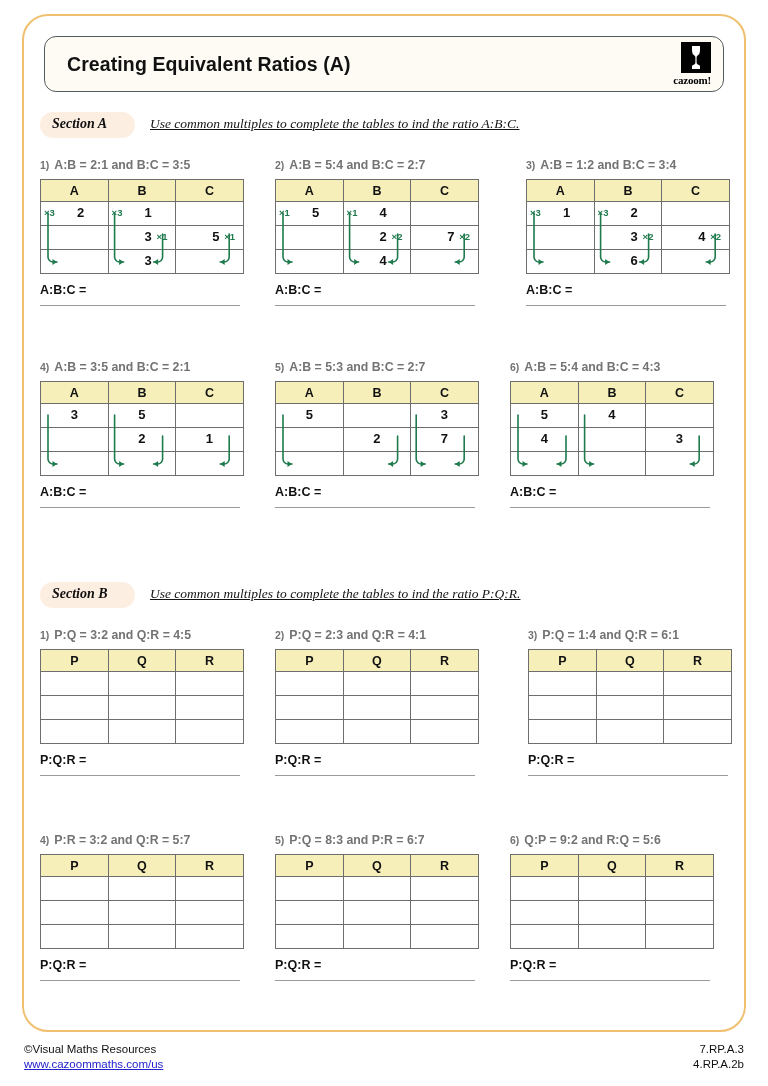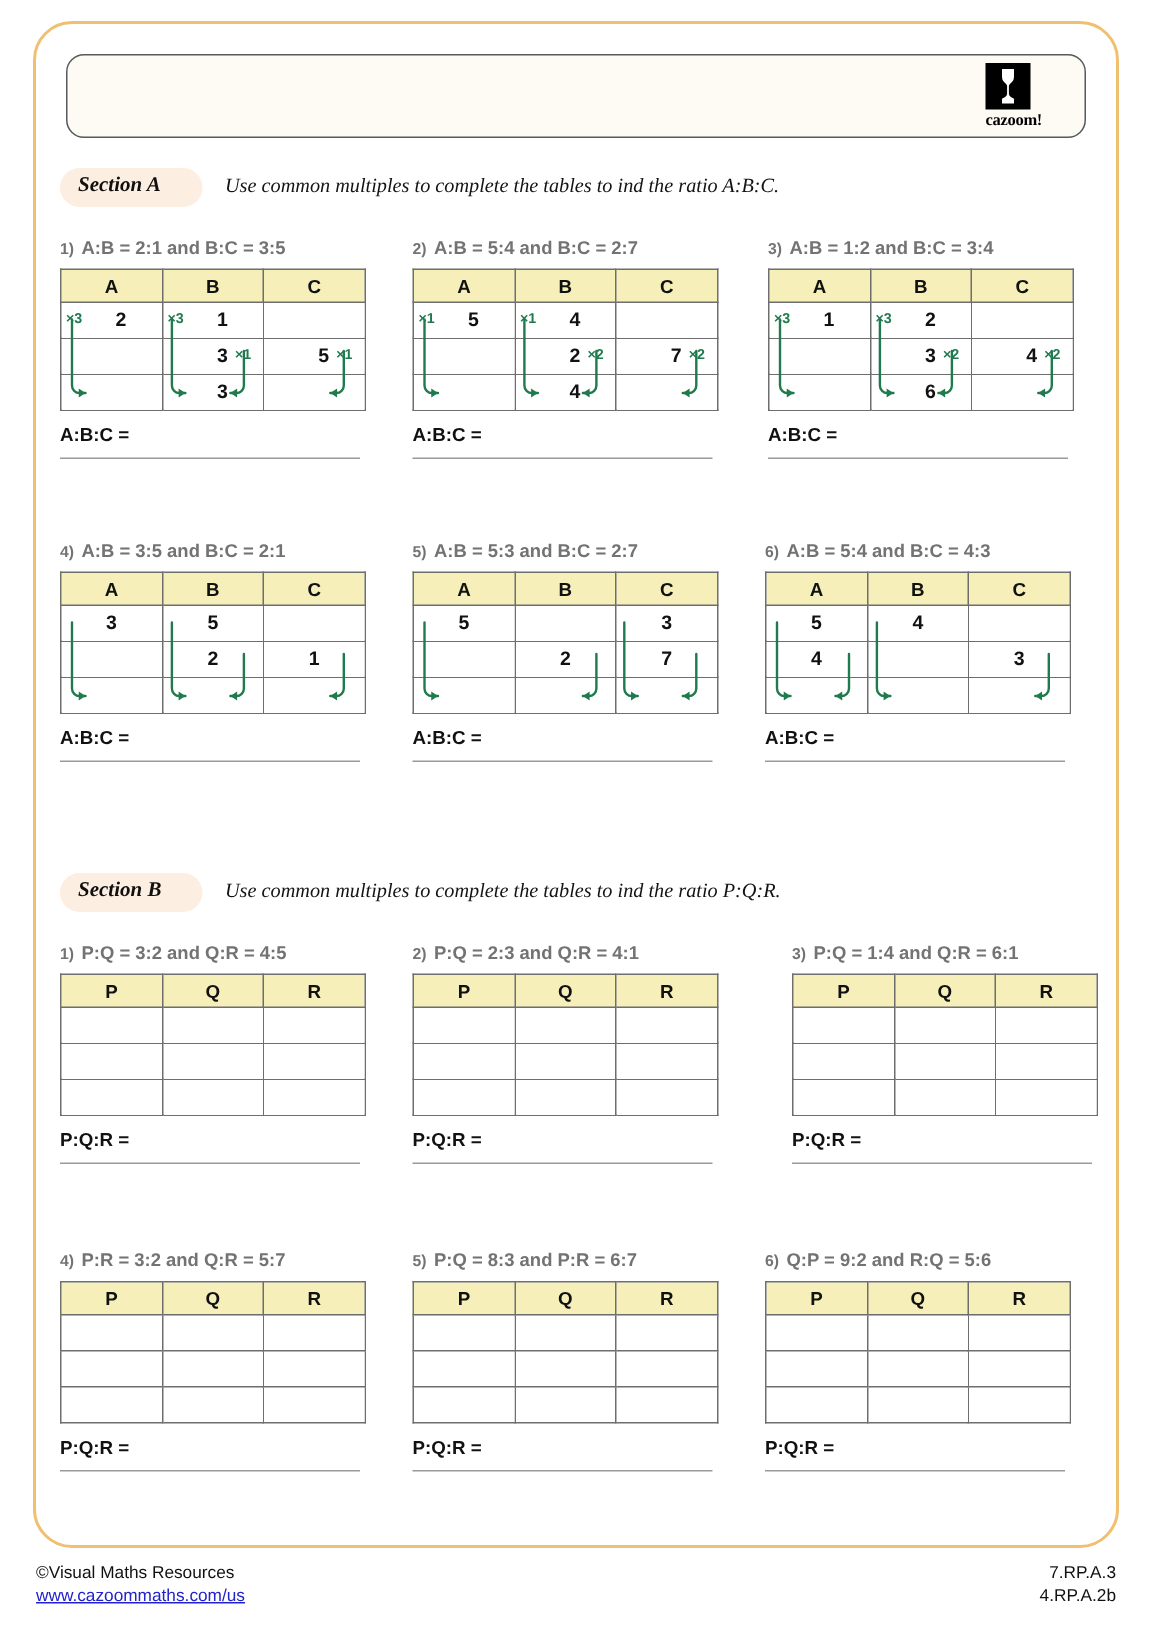--- a/index.html
+++ b/index.html
@@ -51,21 +51,21 @@
     color: #111;
   }
   #logo {
     position: absolute;
     right: 12px;
     top: 5px;
     width: 54px;
     height: 46px;
     display: flex;
     flex-direction: column;
-    align-items: flex-start;
+    align-items: flex-end;
     justify-content: flex-start;
   }
   #logo-mark {
     width: 30px;
     height: 31px;
     background: #000;
     display: flex;
     align-items: center;
     justify-content: center;
   }
@@ -107,20 +107,21 @@
   }
   .section-instr {
     position: absolute;
     left: 110px;
     top: 4px;
     font-family: "Liberation Serif", serif;
     font-style: italic;
     font-size: 13.5px;
     color: #131313;
     white-space: nowrap;
+    text-decoration: underline;
   }
 
   
   .qblock { position: absolute; width: 222px; }
   .qhead {
     font-size: 12.3px;
     font-weight: bold;
     color: #737373;
     white-space: nowrap;
     margin-bottom: 7px;
@@ -227,20 +228,21 @@
     position: absolute; right: 24px; top: 0;
     text-align: right; font-size: 11.5px; color: #111; line-height: 15px;
   }
 </style>
 </head>
 <body>
 
 <div id="page-frame"></div>
 
 <div id="header-box">
+  <div id="worksheet-title">Creating Equivalent Ratios (A)</div>
   <div id="logo">
     <div id="logo-mark">
       <svg width="20" height="26" viewBox="0 0 20 26" aria-hidden="true">
         <path d="M6 1 h8 v5 q0 3 -2.4 4.6 q-1 0.7 -1 1.9 v5 q0 1.4 1.3 2.1 l2.1 1.2 v3.2 h-8.0 v-3.2 l2.1 -1.2 q1.3 -0.7 1.3 -2.1 v-5 q0 -1.2 -1 -1.9 Q6 9 6 6 z" fill="#ffffff"></path>
       </svg>
     </div>
     <div id="logo-word">cazoom!</div>
   </div>
 </div>
 
@@ -362,21 +364,21 @@
             <path d="M 122.6 55 L 122.6 78 A 5 5 0 0 1 117.6 83 L 113.6 83" fill="none" stroke="#1f7a4d" stroke-width="1.6" stroke-linecap="round"></path>
             <path d="M 113.6 83 l 4.5 -3 l 0 6 z" fill="#1f7a4d"></path>
             <path d="M 189.2 55 L 189.2 78 A 5 5 0 0 1 184.2 83 L 180.2 83" fill="none" stroke="#1f7a4d" stroke-width="1.6" stroke-linecap="round"></path>
             <path d="M 180.2 83 l 4.5 -3 l 0 6 z" fill="#1f7a4d"></path>
           </svg>
         </div>
       </div>
       <div class="answer-label">A:B:C =</div>
       <div class="answer-rule"></div>
     </div>
-    <div class="qblock" style="left: 512px; top: 158px;">
+    <div class="qblock" style="left: 526px; top: 158px;">
       <div class="qhead"><span class="qnum">3)</span><span>A:B = 1:2  and  B:C = 3:4</span></div>
       <div style="position: relative; width: 200px;">
         <table class="ratio-table">
           <thead>
             <tr>
               <th>A</th>
               <th>B</th>
               <th>C</th>
             </tr>
           </thead>

